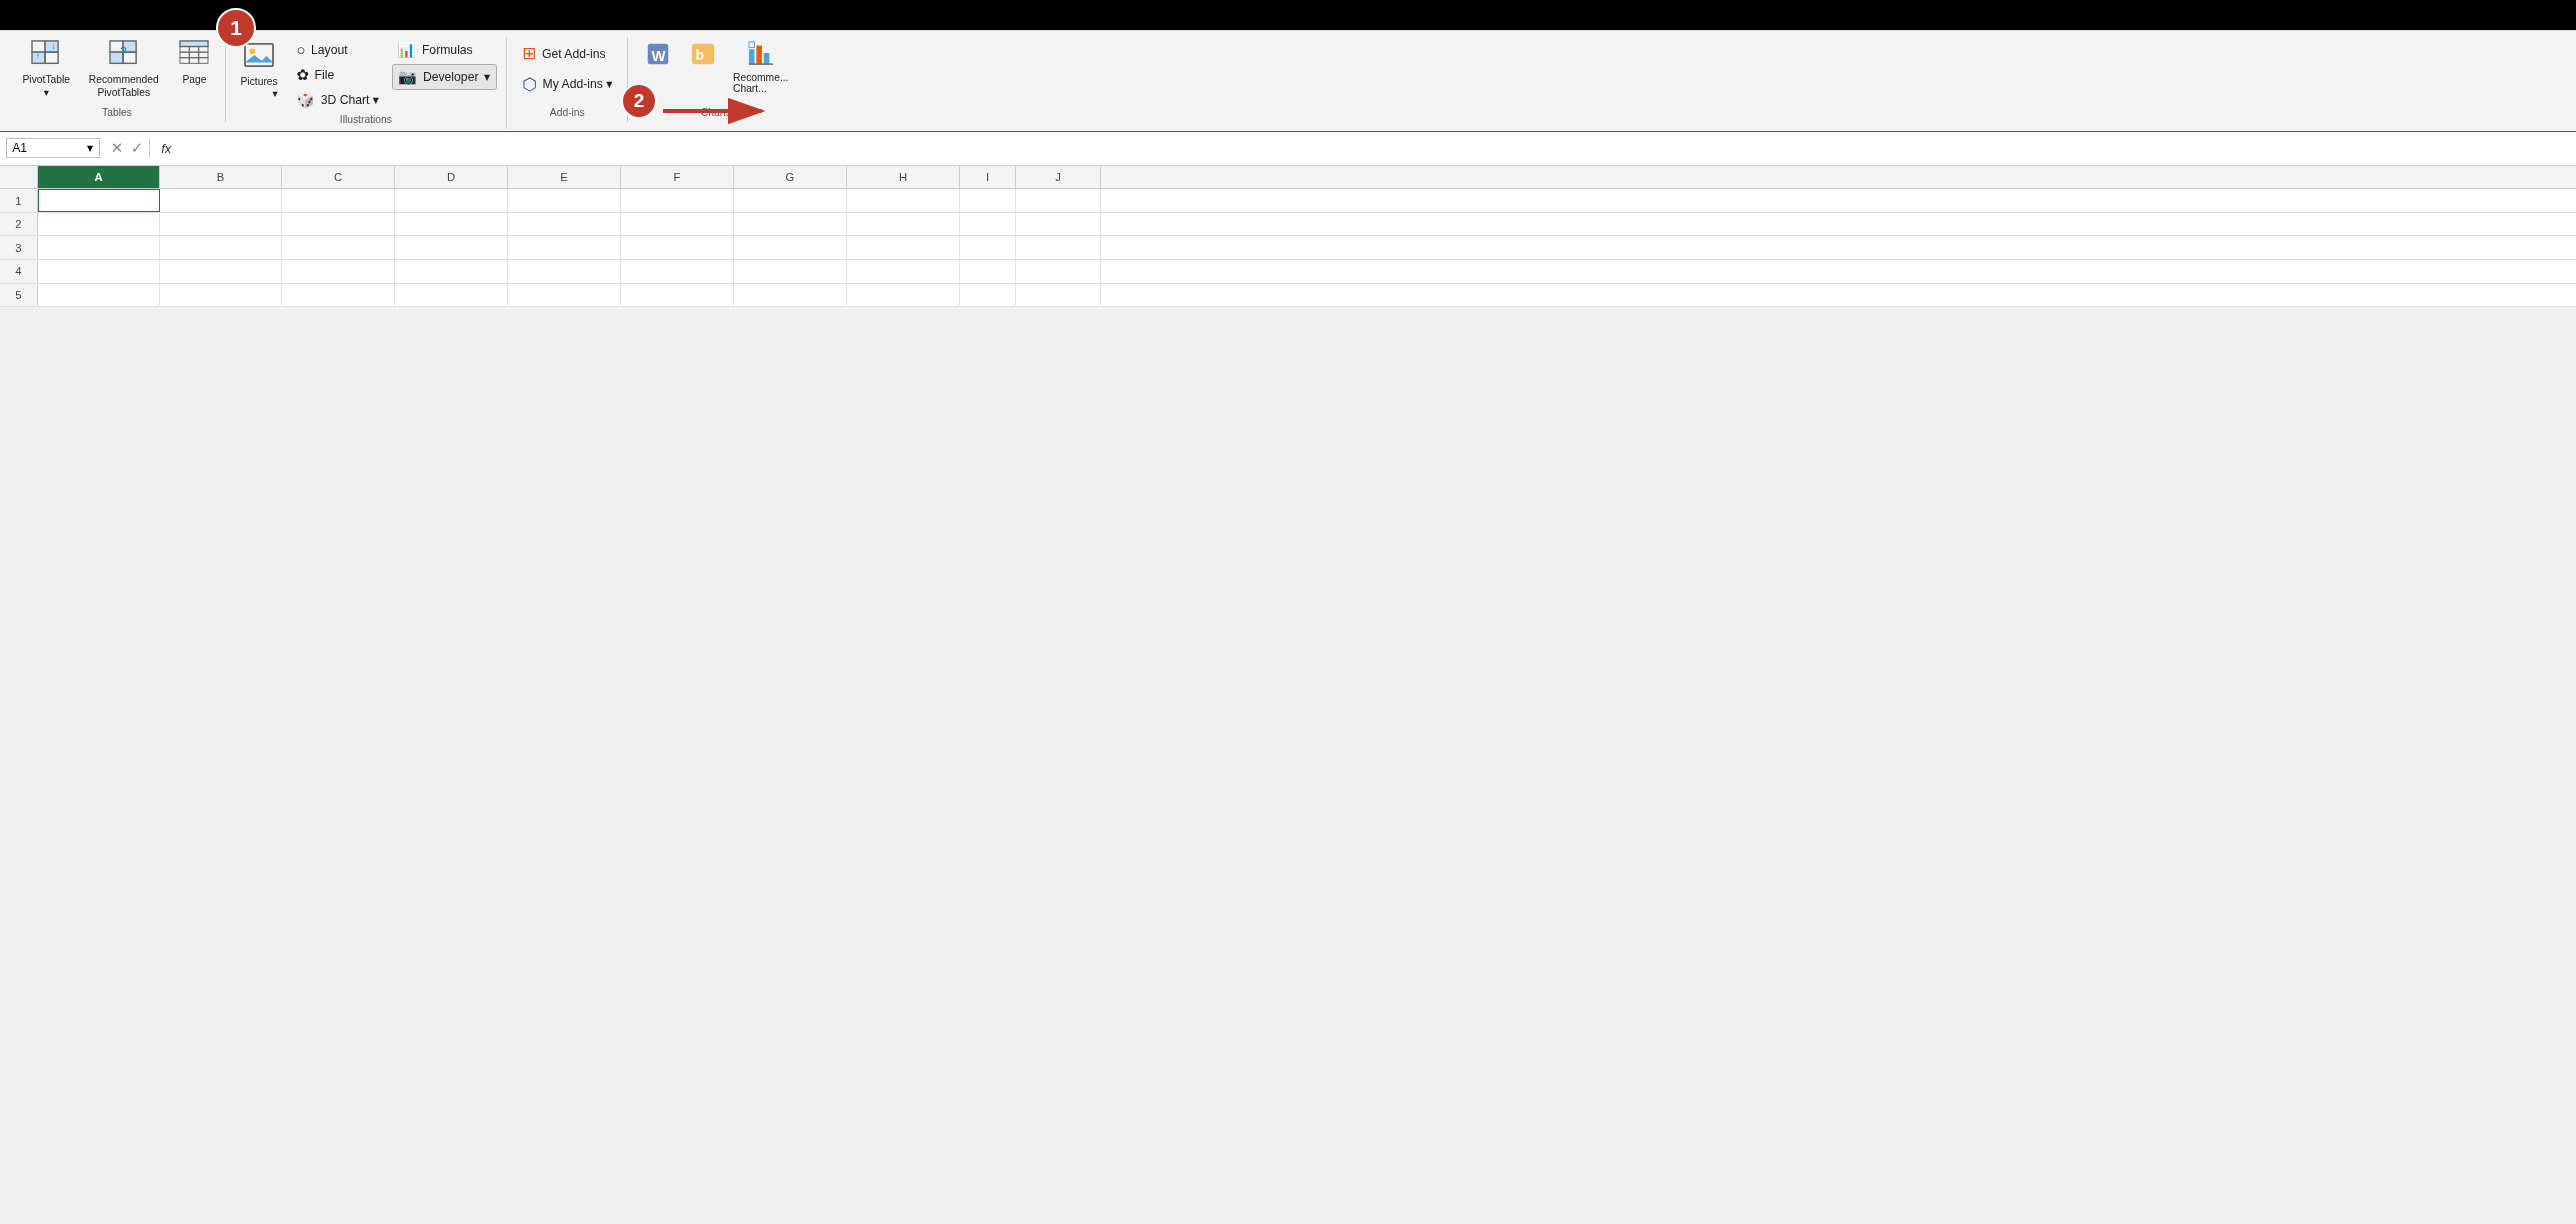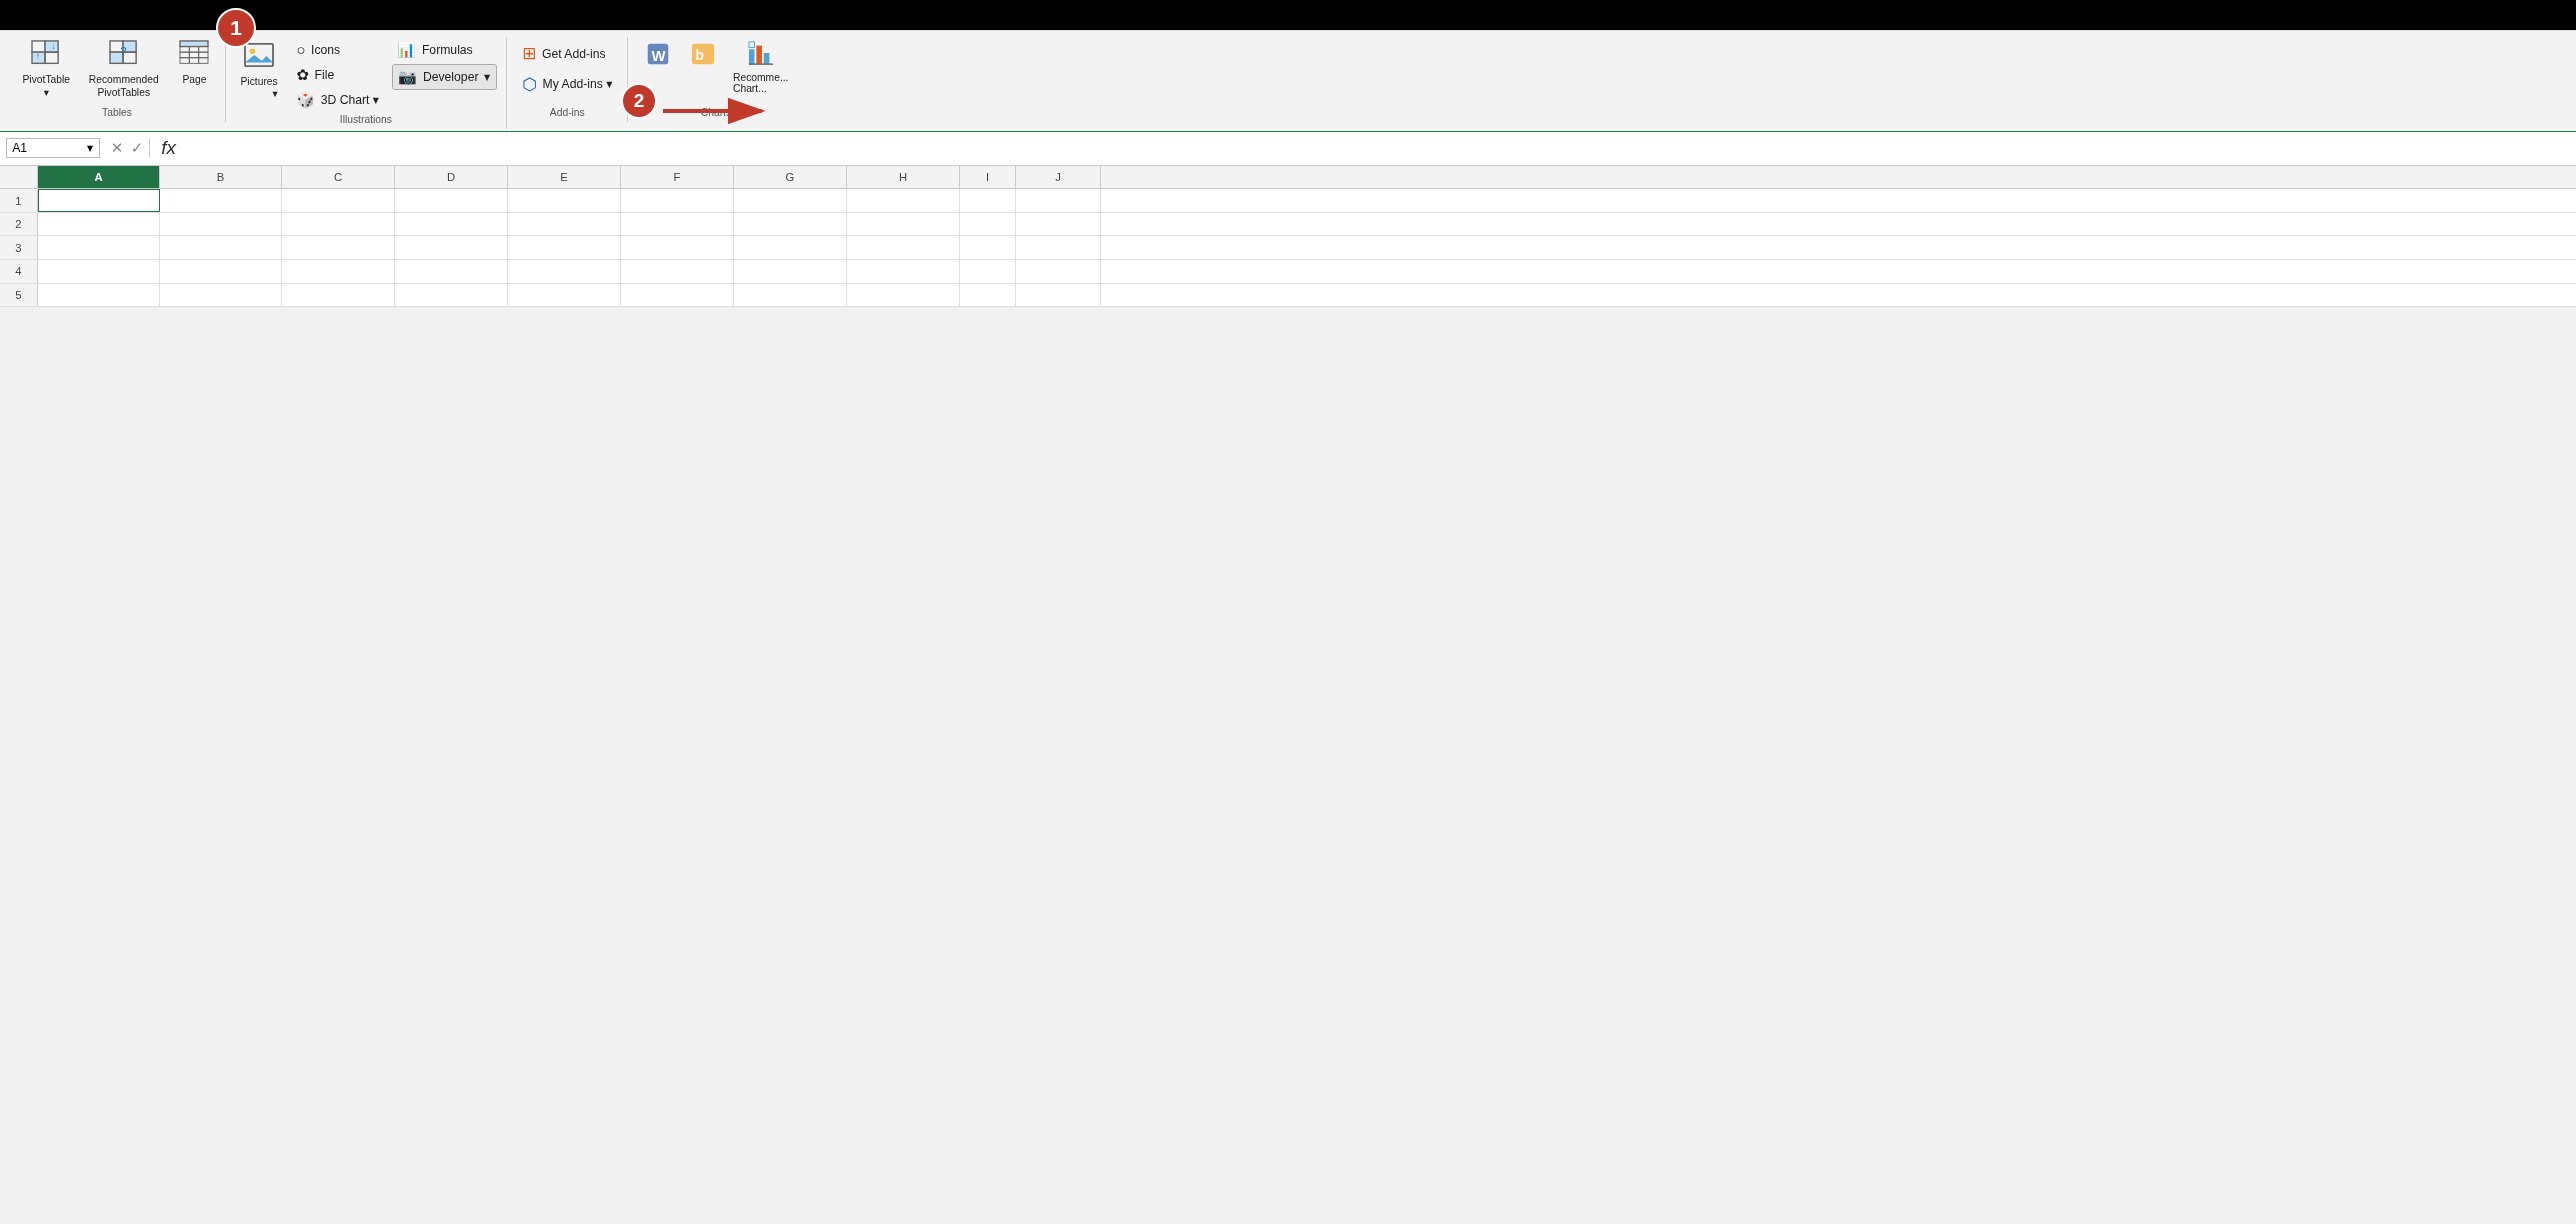--- a/index.html
+++ b/index.html
@@ -257,21 +257,21 @@
       display: flex;
       align-items: center;
       gap: 7.5px;
       color: #555;
       font-size: 15px;
       padding: 0 5.6px;
       border-right: 0.9px solid #ccc;
     }
 
     .fx-label {
-      font-size: 19px;
+      font-size: 13px;
       font-style: italic;
       color: #333;
       padding: 0 5.6px;
     }
 
     
     .spreadsheet {
       display: flex;
       flex-direction: column;
       background: #fff;
@@ -532,21 +532,21 @@
               <rect x="2" y="4" width="30" height="24" rx="2" fill="none" stroke="#666" stroke-width="1.5"></rect>
             </svg>
           </div>
           <div class="label">Pictures<br>▾</div>
         </div>
 
         <div class="illu-right-col">
 
           <div class="illu-small-btn">
             <span class="icon">○</span>
-            <span>Icons</span>
+            <span>Layout</span>
           </div>
 
           <div class="illu-small-btn">
             <span class="icon">✿</span>
             <span>File</span>
           </div>
 
           <div class="illu-small-btn">
             <span class="icon">🎲</span>
             <span>3D Chart ▾</span>

